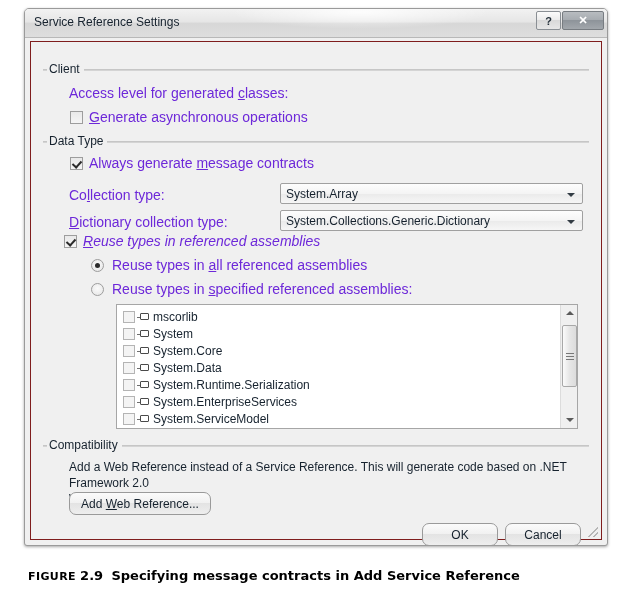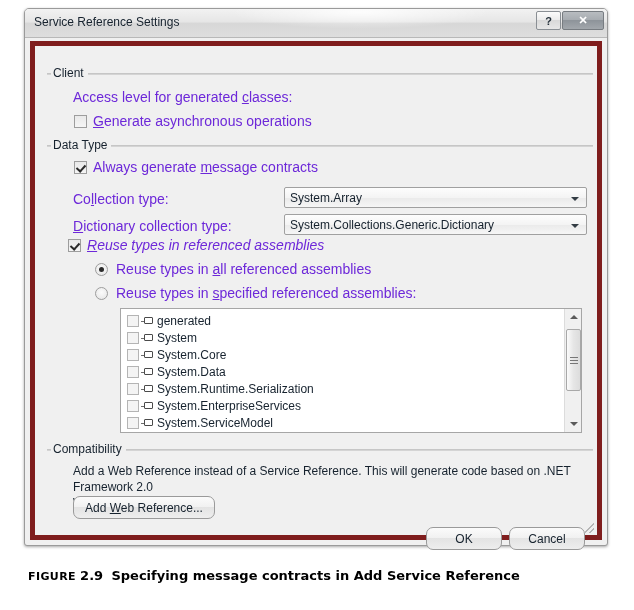--- a/index.html
+++ b/index.html
@@ -83,21 +83,21 @@
     border-color: #777c81;
   }
 
   .client-area {
     position: absolute;
     left: 5px;
     top: 32px;
     right: 5px;
     bottom: 5px;
     background: #f0f0f0;
-    border: 5px solid #7f1d1d;
+    border: 1px solid #7f1d1d;
     box-sizing: border-box;
   }
 
   
   .group {
     position: absolute;
     box-sizing: border-box;
   }
   .group-line {
     position: absolute;
@@ -424,21 +424,21 @@
     <div class="lbl" style="left:81px; top:215px;"><span>Reuse types in </span><u>a</u><span>ll referenced assemblies</span></div>
 
     <div class="rb" style="left:60px; top:241px;"></div>
     <div class="lbl" style="left:81px; top:239px;"><span>Reuse types in </span><u>s</u><span>pecified referenced assemblies:</span></div>
 
     <div class="listbox" style="left:85px; top:262px; width:462px; height:125px;">
       <div class="list-items">
         <div class="list-item">
           <span class="item-cb"></span>
           <span class="item-icon"></span>
-          <span>generated</span>
+          <span>mscorlib</span>
         </div>
         <div class="list-item">
           <span class="item-cb"></span>
           <span class="item-icon"></span>
           <span>System</span>
         </div>
         <div class="list-item">
           <span class="item-cb"></span>
           <span class="item-icon"></span>
           <span>System.Core</span>

